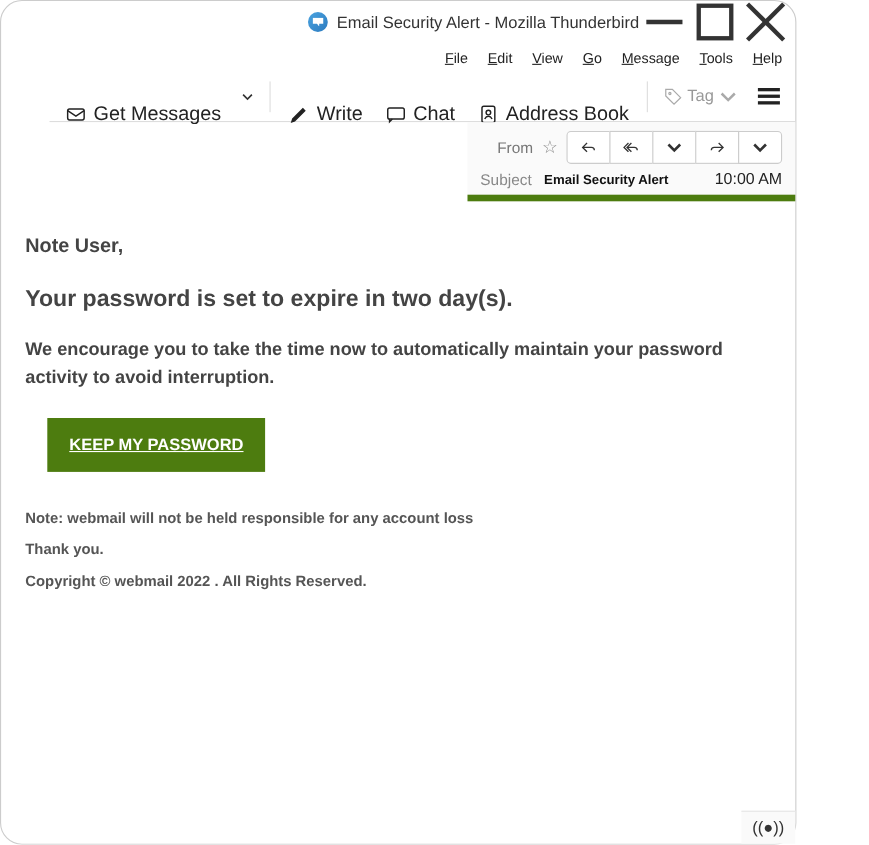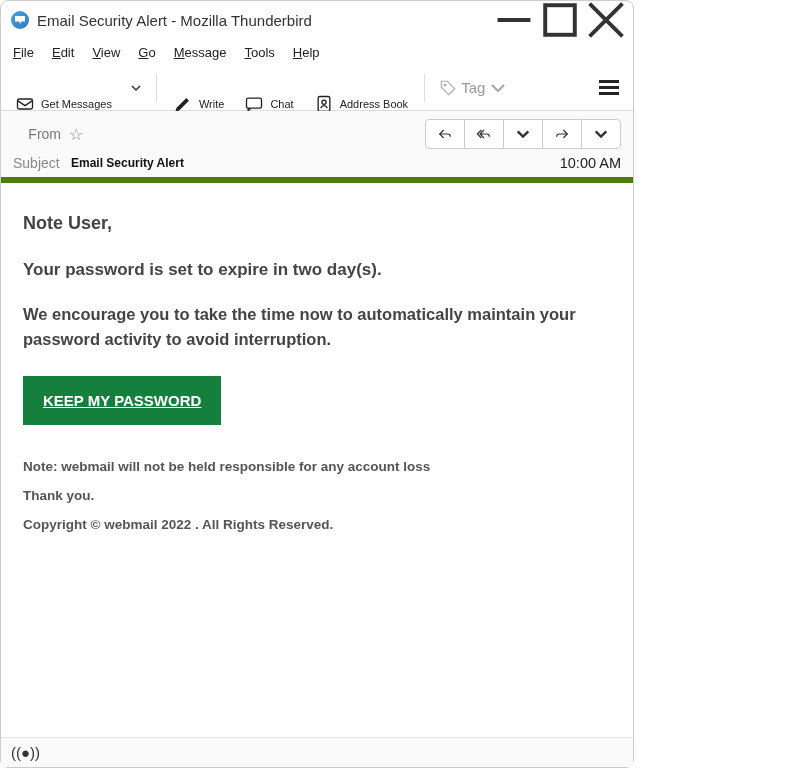--- a/index.html
+++ b/index.html
@@ -4,27 +4,28 @@
 <style>
 * { box-sizing: border-box; margin: 0; padding: 0; }
 body {
   font-family: "Segoe UI", Arial, sans-serif;
   background: #fff;
   width: 790px;
   height: 768px;
   overflow: hidden;
 }
 .window {
-  width: 634px;
+  width: 724px;
   height: 768px;
   border: 1px solid #ccc;
-  border-radius: 8px;
+  border-radius: 20px;
   display: flex;
   flex-direction: column;
   position: relative;
+  align-items: flex-end;
 }
 
 .titlebar {
   height: 38px;
   display: flex;
   align-items: center;
   padding: 0 4px 0 10px;
 }
 .titlebar .app-icon {
   width: 18px; height: 18px;
@@ -54,21 +55,21 @@
 .toolbar {
   height: 46px;
   border-bottom: 1px solid #ddd;
   display:flex; align-items:center;
   padding: 0 6px;
   gap: 4px;
 }
 .tbtn {
   display:flex; align-items:center; gap:6px;
   padding: 4px 8px;
-  font-size: 11px;
+  font-size: 18px;
   color:#222;
   cursor:pointer;
   border-radius:3px;
   margin-top:32px;
 }
 .tbtn svg{ width:20px; height:20px; stroke:#222; fill:none; stroke-width:1.6;}
 .vsep{ width:1px; height:28px; background:#ddd; margin:0 4px;}
 .toolbar .chev{ width:24px; display:flex;align-items:center;justify-content:center;cursor:pointer;}
 .tagbtn{ color:#999; display:flex;align-items:center;gap:4px; padding:4px 6px; cursor:pointer; font-size:15px;}
 .tagbtn svg{width:18px;height:18px;stroke:#aaa;fill:none;stroke-width:1.5;}
@@ -101,31 +102,32 @@
 .timeval{ margin-left:auto; font-size:14.5px; color:#222;}
 
 .msgbody{
   flex:1;
   padding: 30px 22px 10px 22px;
   color:#444;
   overflow:auto;
   position:relative;
 }
 .msgbody h3.greet{ font-size:18px; font-weight:700; color:#444; margin-bottom:26px;}
-.msgbody h2.expire{ font-size:17px; font-weight:700; color:#444; margin-bottom:22px;}
+.msgbody h2.expire{ font-size:21px; font-weight:700; color:#444; margin-bottom:22px;}
 .msgbody p.encourage{ font-size:16.5px; font-weight:700; color:#444; line-height:1.5; margin-bottom:24px;}
 .keepbtn{
   display:inline-block;
-  background:#15803d;
+  background:#4d7c0f;
   color:#fff;
   font-size:15px; font-weight:700;
   text-decoration: underline;
   padding: 16px 20px;
   cursor:pointer;
   margin-bottom: 34px;
+  margin-left: 20px;
 }
 .note,.thanks,.copyright{
   font-size:13.5px; font-weight:700; color:#555; margin-bottom:14px;
 }
 
 .statusbar{
   height:30px; border-top:1px solid #e5e5e5; background:#fafafa;
   display:flex; align-items:center; padding:0 10px;
 }
 .statusbar .sicon{ font-size:15px; color:#333;}

